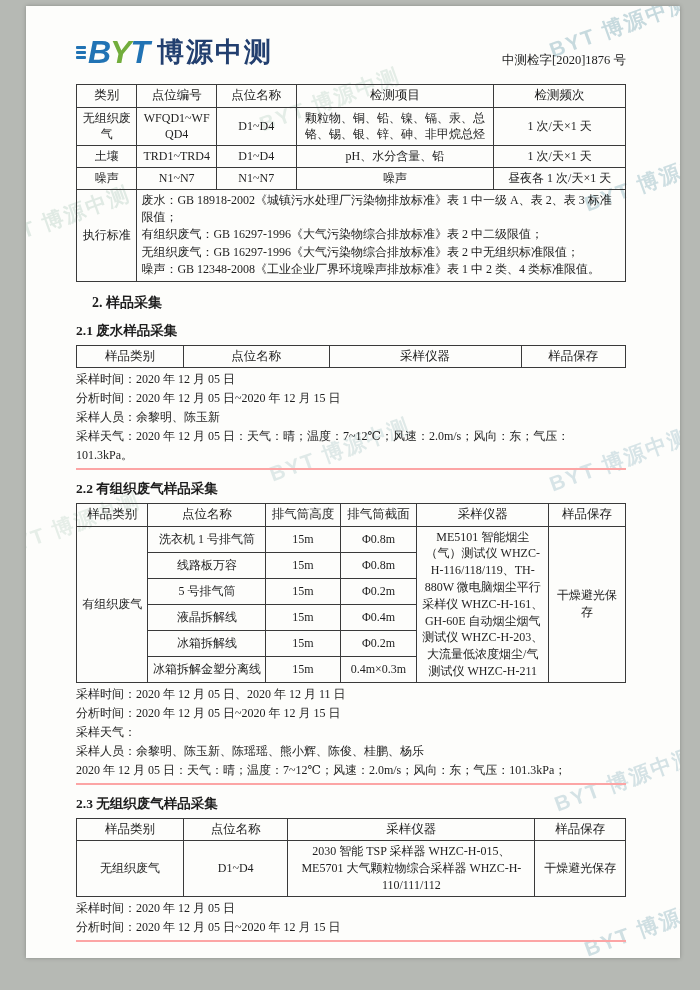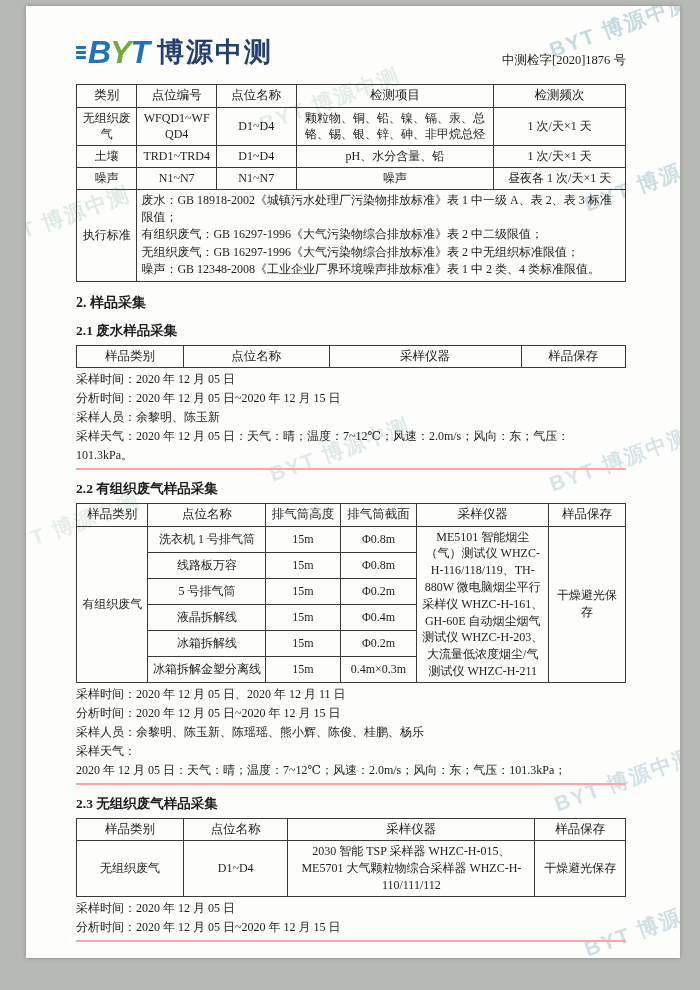--- a/index.html
+++ b/index.html
@@ -32,21 +32,21 @@
   .logo-byt .y{color:#72ad3c;}
   .logo-name{font-size:27px;font-weight:bold;color:#223f6f;margin-left:8px;letter-spacing:2px;font-family:Liberation Sans, sans-serif;}
   .doc-no{font-size:12.5px;margin-top:18px;}
   
   table{border-collapse:collapse;width:100%;table-layout:fixed;position:relative;z-index:1;background:transparent;}
   th,td{border:1px solid #3a3a3a;padding:2px 4px;font-size:12px;line-height:1.4;text-align:center;vertical-align:middle;word-break:break-word;}
   th{font-weight:normal;font-size:12.5px;}
   table.outer{border:1.5px solid #222;}
   .std-line{text-align:left;font-size:12px;line-height:1.45;}
   
-  .h2{font-size:14px;font-weight:bold;margin:12px 0 4px;position:relative;z-index:1;}
+  .h2{font-size:14px;font-weight:bold;margin:12px 16px 4px;position:relative;z-index:1;}
   .h3{font-size:13.5px;font-weight:bold;margin:10px 0 5px;position:relative;z-index:1;font-family:Liberation Serif, serif;}
   
   .info{border-bottom:2px solid #fca5a5;padding:2px 0 3px;position:relative;z-index:1;}
   .info .line{font-size:12px;line-height:19px;text-align:left;}
 </style>
 </head>
 <body>
 
 <div class="page">
 
@@ -201,22 +201,22 @@
       <tr>
         <td>冰箱拆解金塑分离线</td>
         <td>15m</td>
         <td>0.4m×0.3m</td>
       </tr>
     </tbody>
       </table>
     <div class="info">
       <div class="line">采样时间：2020 年 12 月 05 日、2020 年 12 月 11 日</div>
       <div class="line">分析时间：2020 年 12 月 05 日~2020 年 12 月 15 日</div>
+      <div class="line">采样天气：</div>
       <div class="line">采样人员：余黎明、陈玉新、陈瑶瑶、熊小辉、陈俊、桂鹏、杨乐</div>
-      <div class="line">采样天气：</div>
       <div class="line">2020 年 12 月 05 日：天气：晴；温度：7~12℃；风速：2.0m/s；风向：东；气压：101.3kPa；</div>
     </div>
 
     <div class="h3">2.3 无组织废气样品采集</div>
 
     <table class="outer">
       <colgroup>
           <col style="width:19.5%">
           <col style="width:19%">
           <col style="width:45%">

